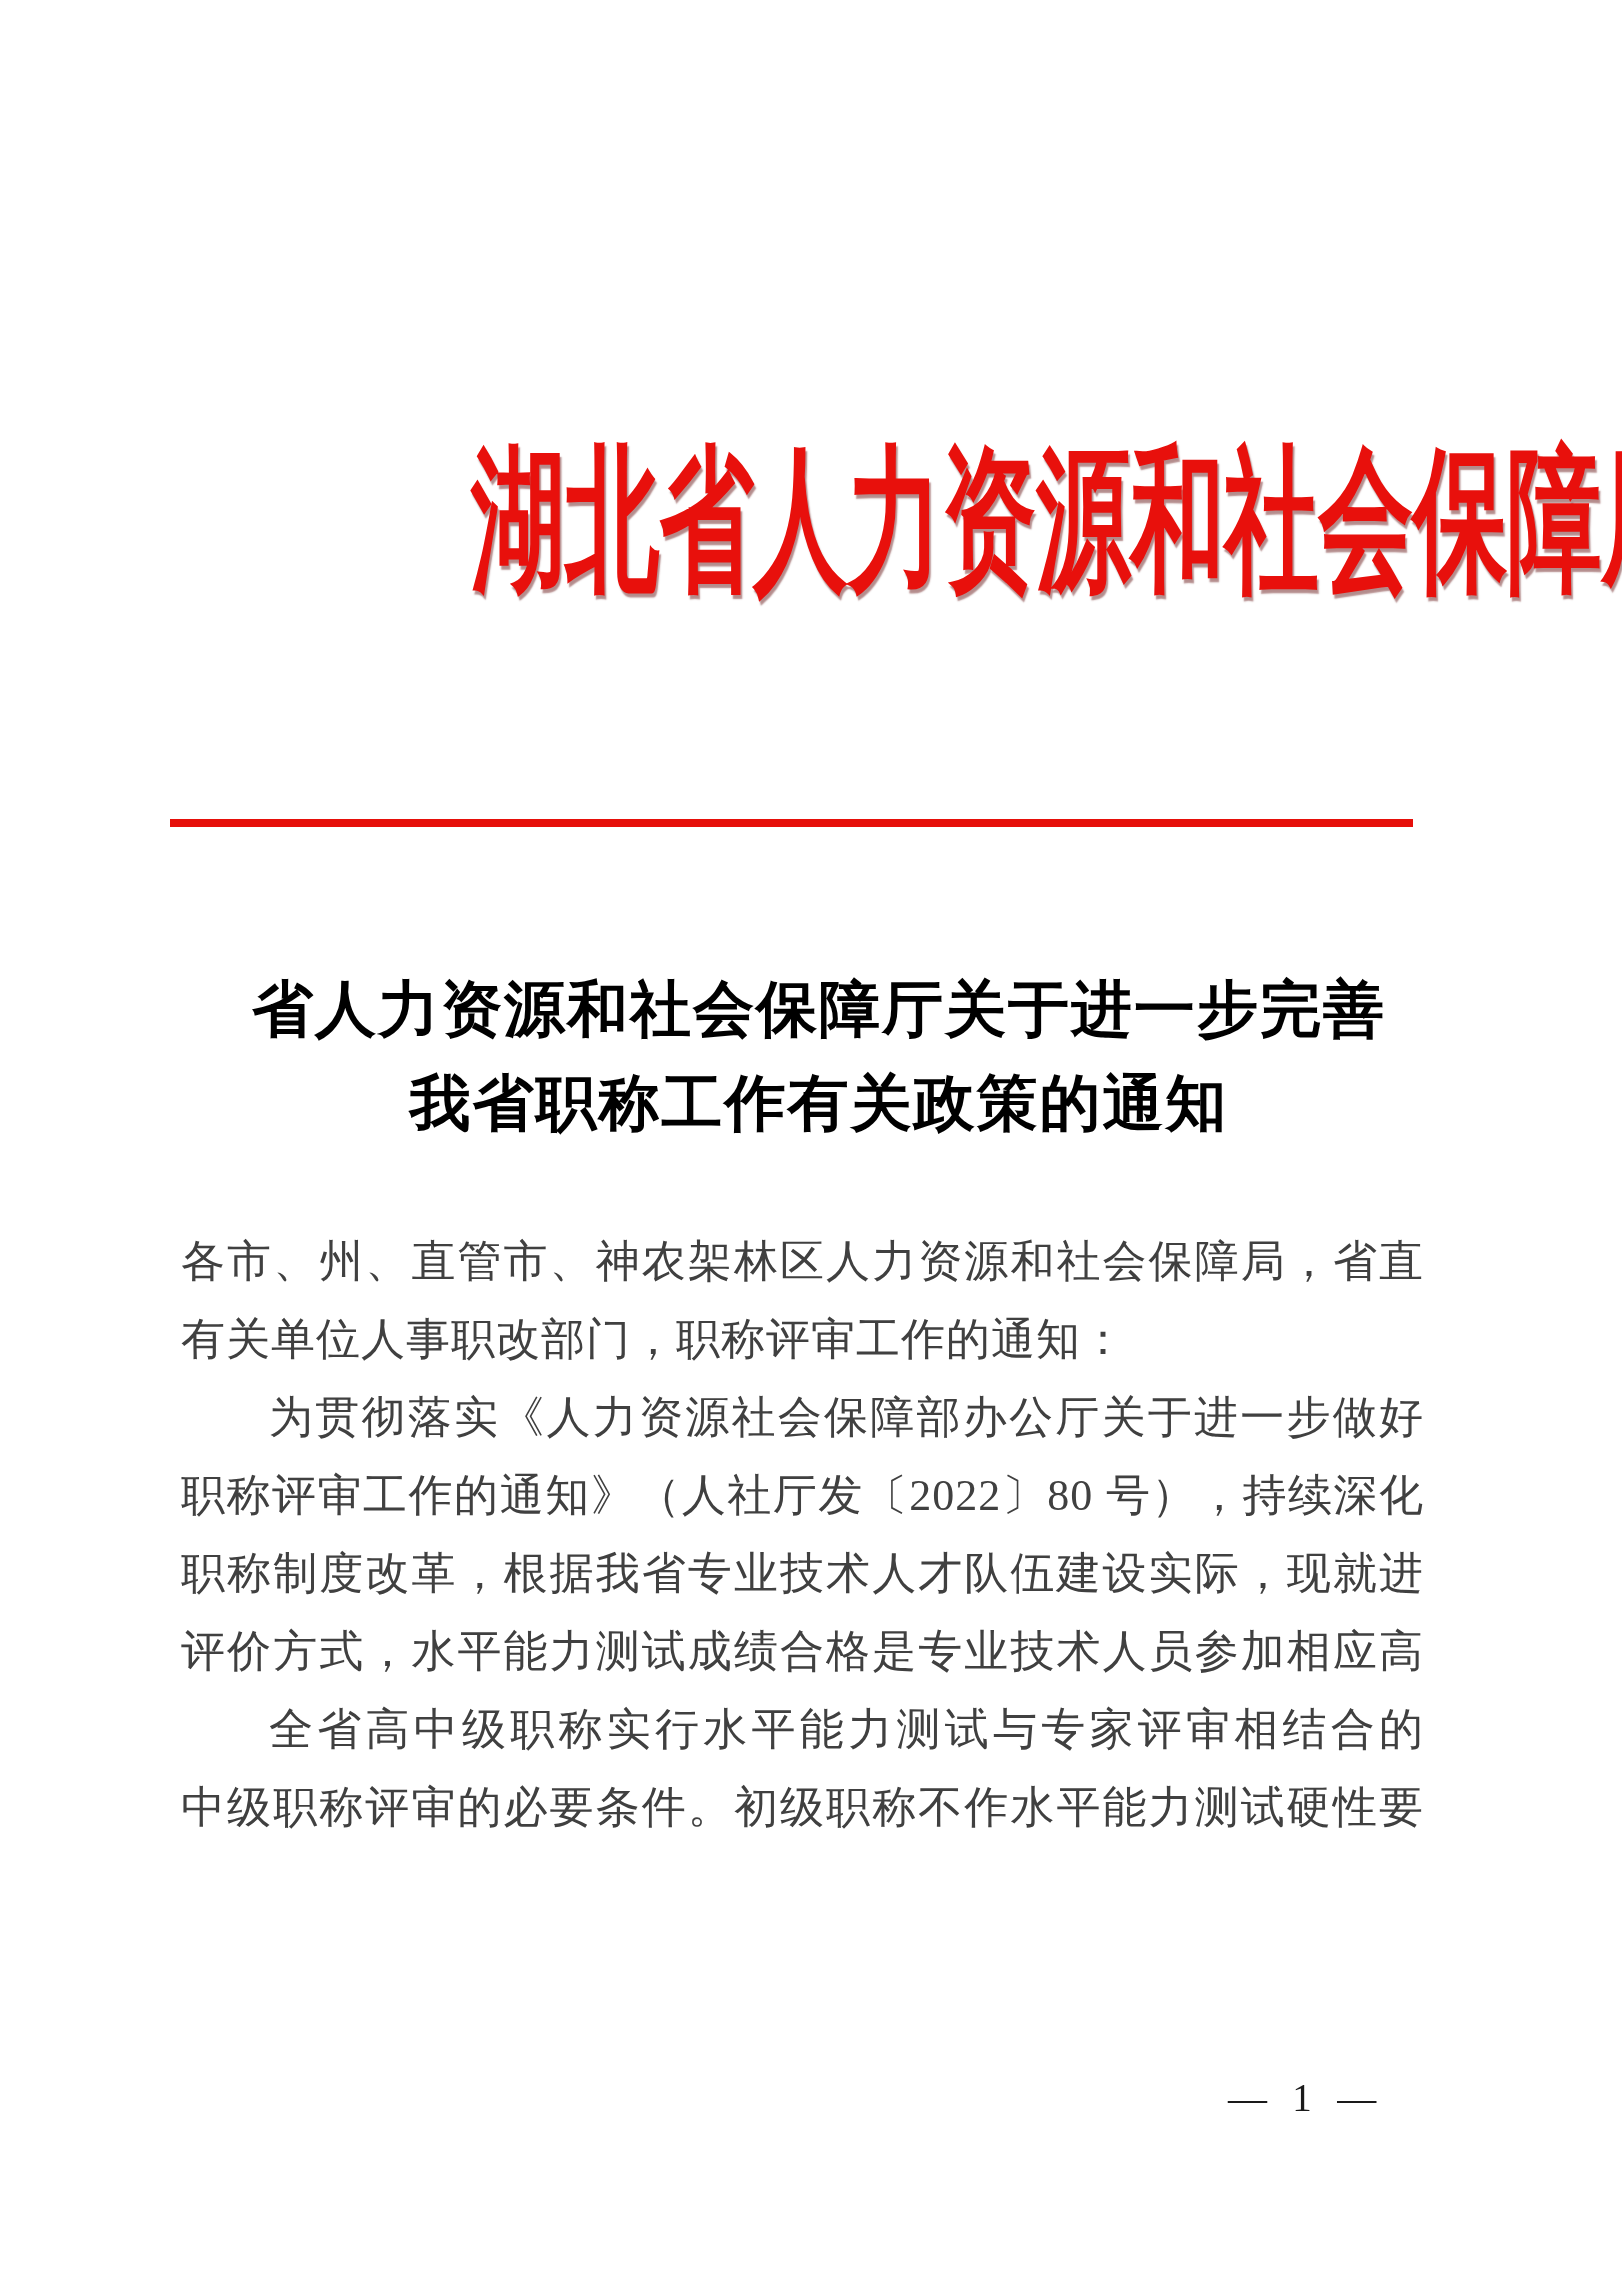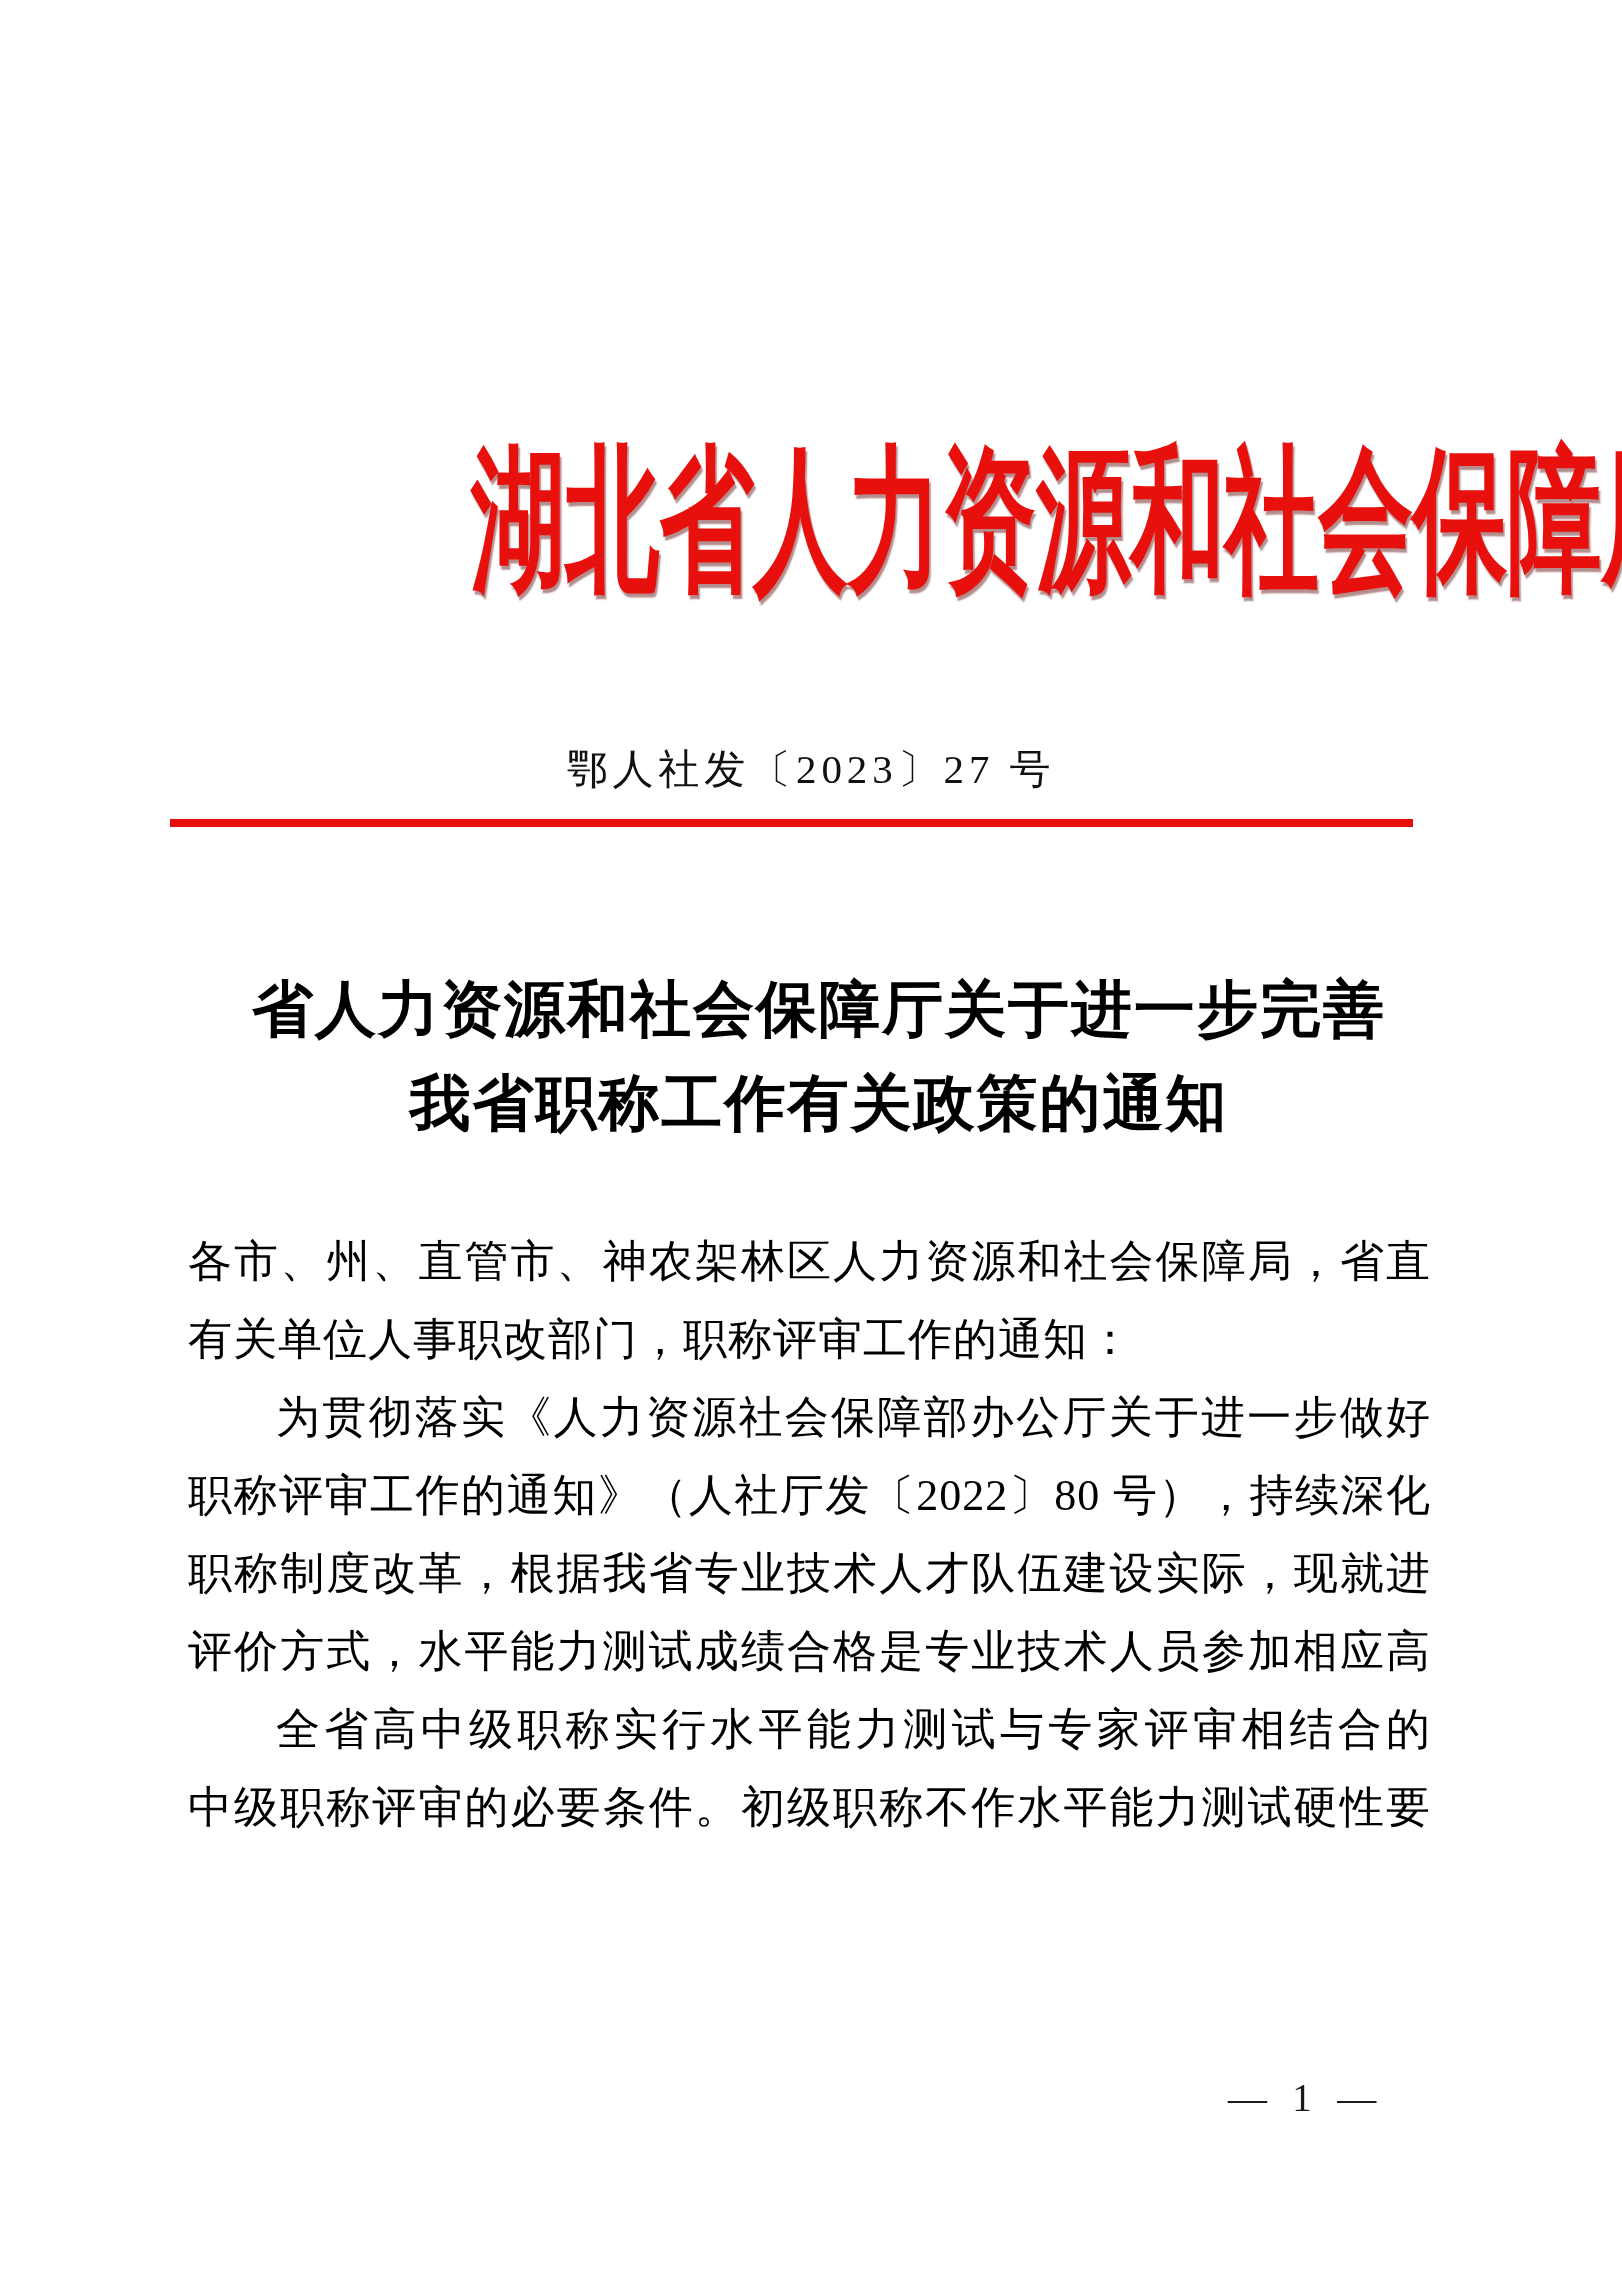--- a/index.html
+++ b/index.html
@@ -73,26 +73,26 @@
     font-size: 61px;
     line-height: 94px;
     letter-spacing: 2px;
     color: #000000;
   }
 
   
   .body-text {
     position: absolute;
     top: 1223px;
-    left: 188px;
+    left: 181px;
     width: 1243px;
     font-size: 44px;
     line-height: 78px;
     letter-spacing: 1px;
-    color: #000000;
+    color: #404040;
   }
   .line {
     text-align: justify;
     text-align-last: justify;
     text-justify: inter-character;
     white-space: nowrap;
   }
   .line.short {
     text-align-last: left;
     white-space: normal;
@@ -121,21 +121,20 @@
 </style>
 </head>
 <body>
 
 <div class="page">
 
   <div class="agency-header">
     <span class="agency-header-inner">湖北省人力资源和社会保障厅文件</span>
   </div>
 
-  <div class="doc-number">鄂人社发〔2023〕27 号</div>
 
   <div class="red-divider"></div>
 
   <div class="doc-title">
     <div>省人力资源和社会保障厅关于进一步完善</div>
     <div>我省职称工作有关政策的通知</div>
   </div>
 
   <div class="body-text">
     <div class="line">各市、州、直管市、神农架林区人力资源和社会保障局，省直</div>

